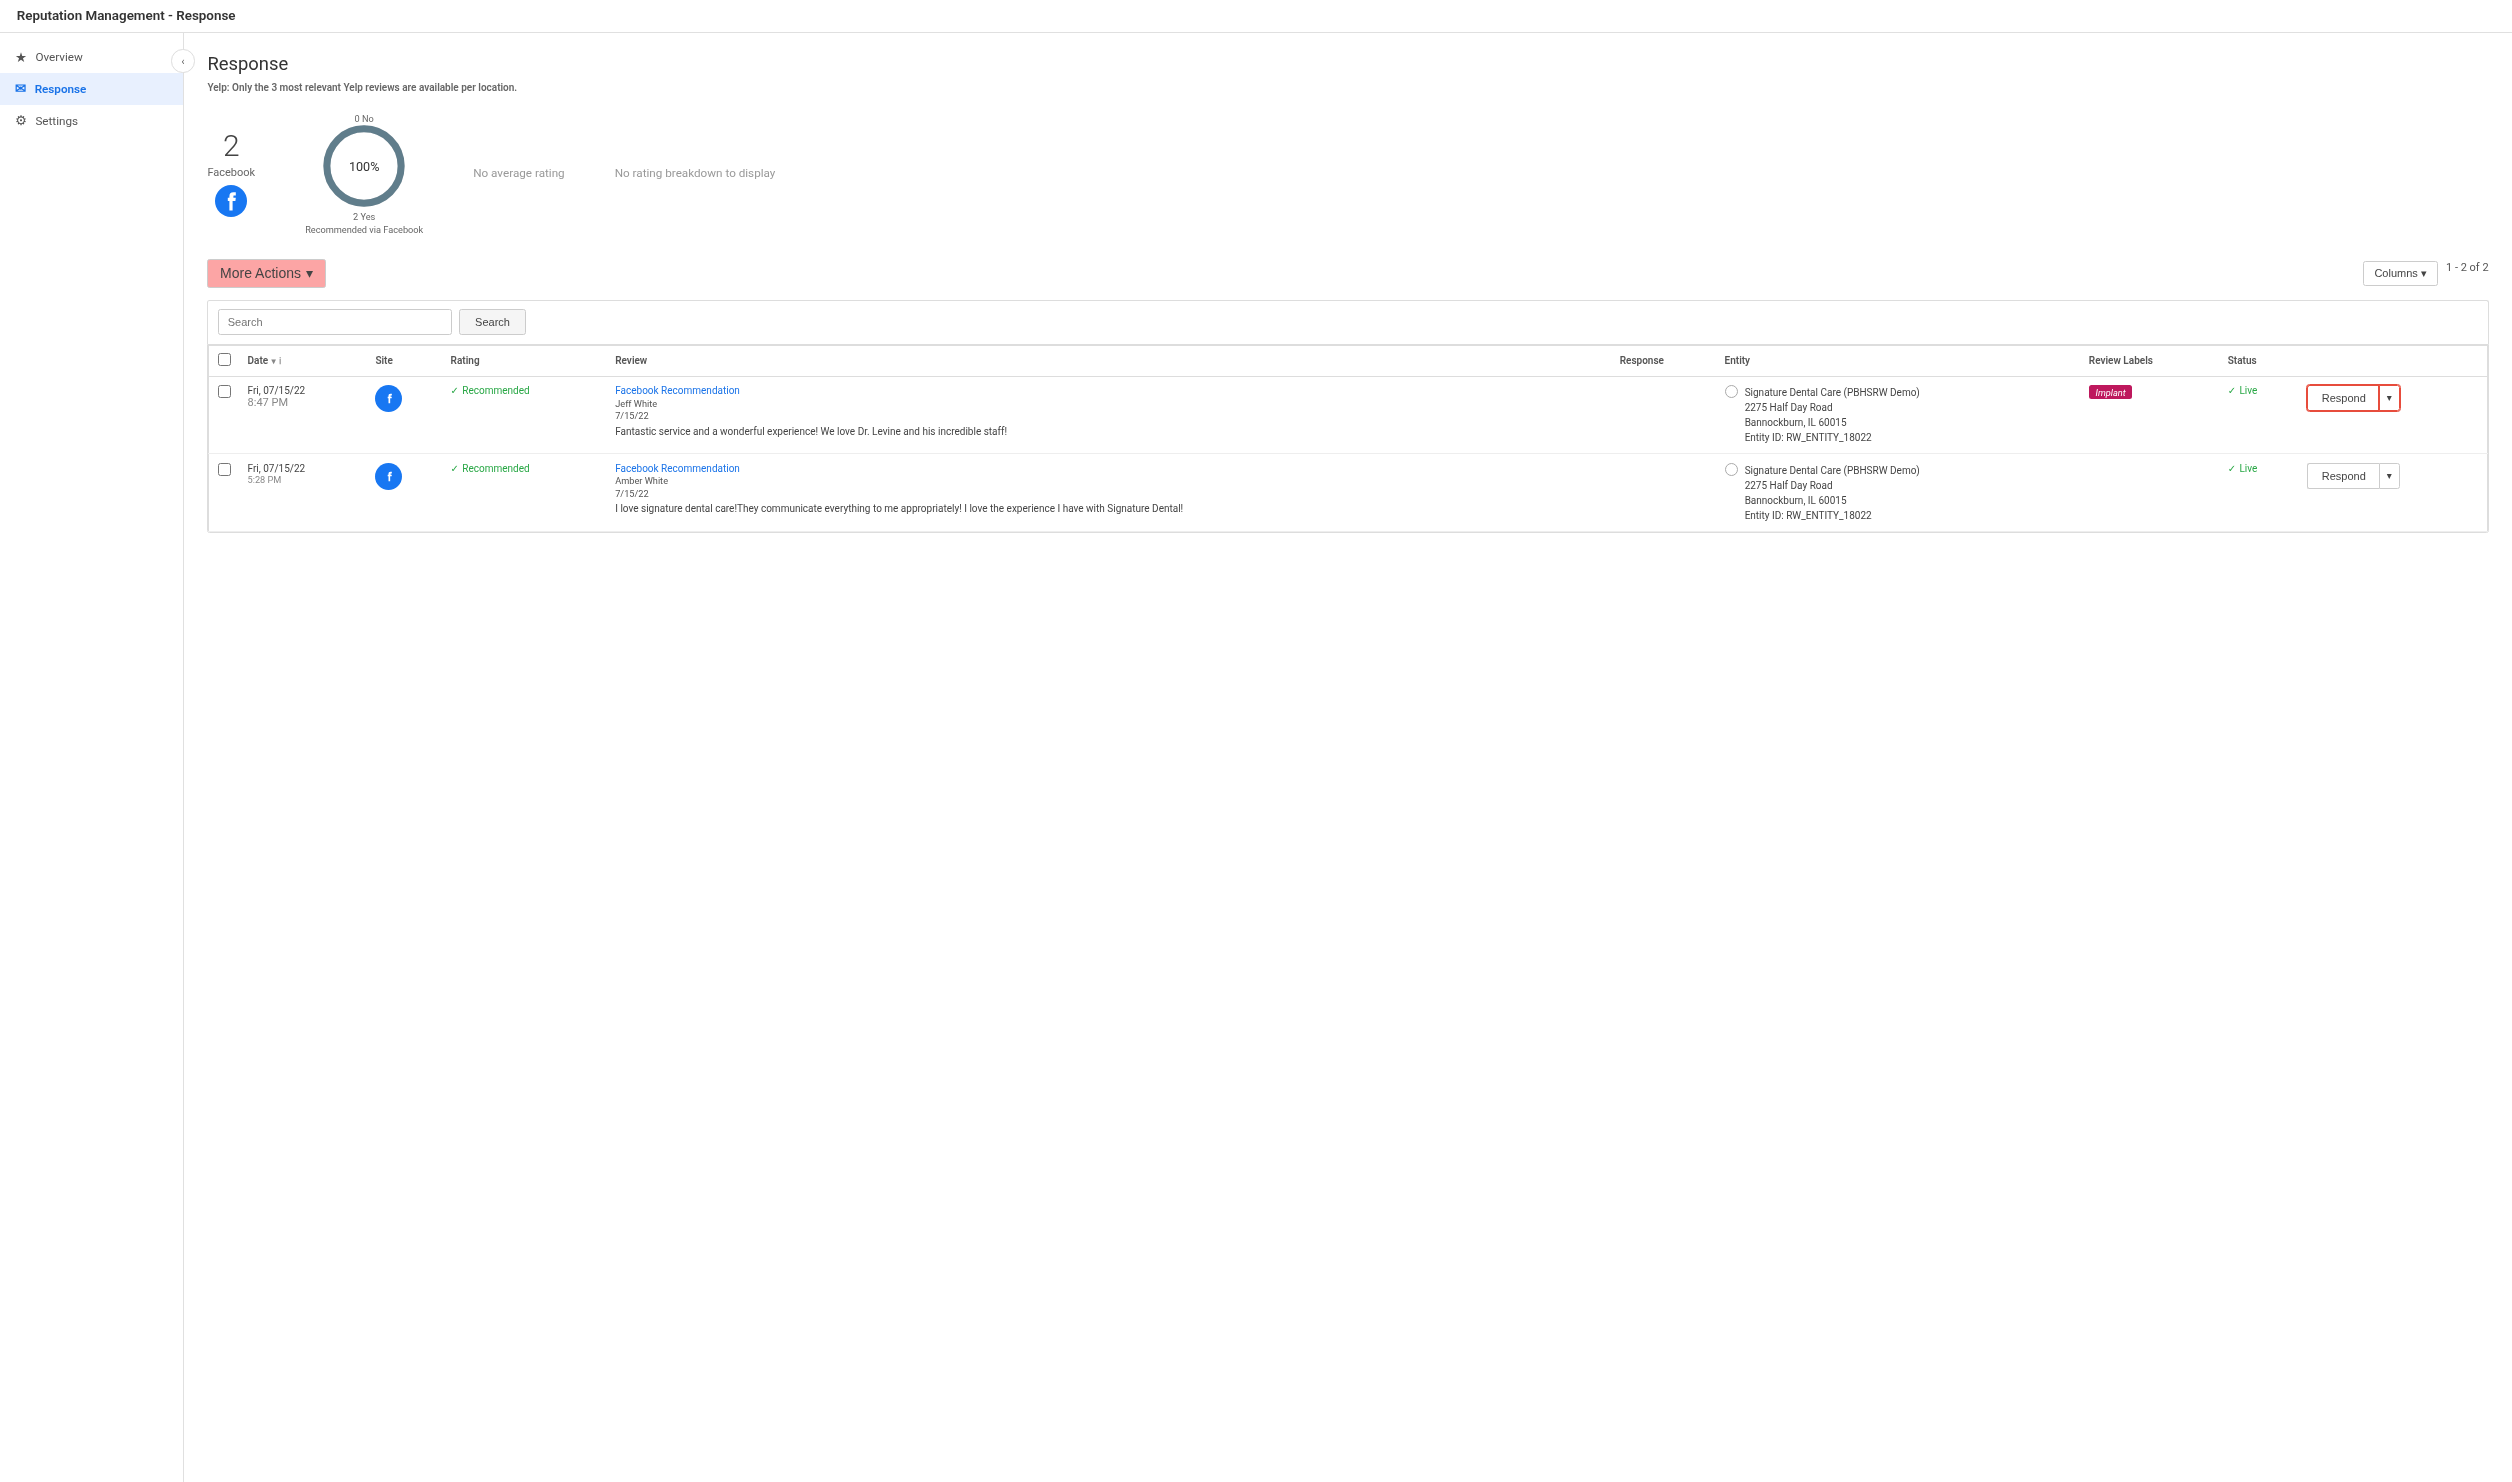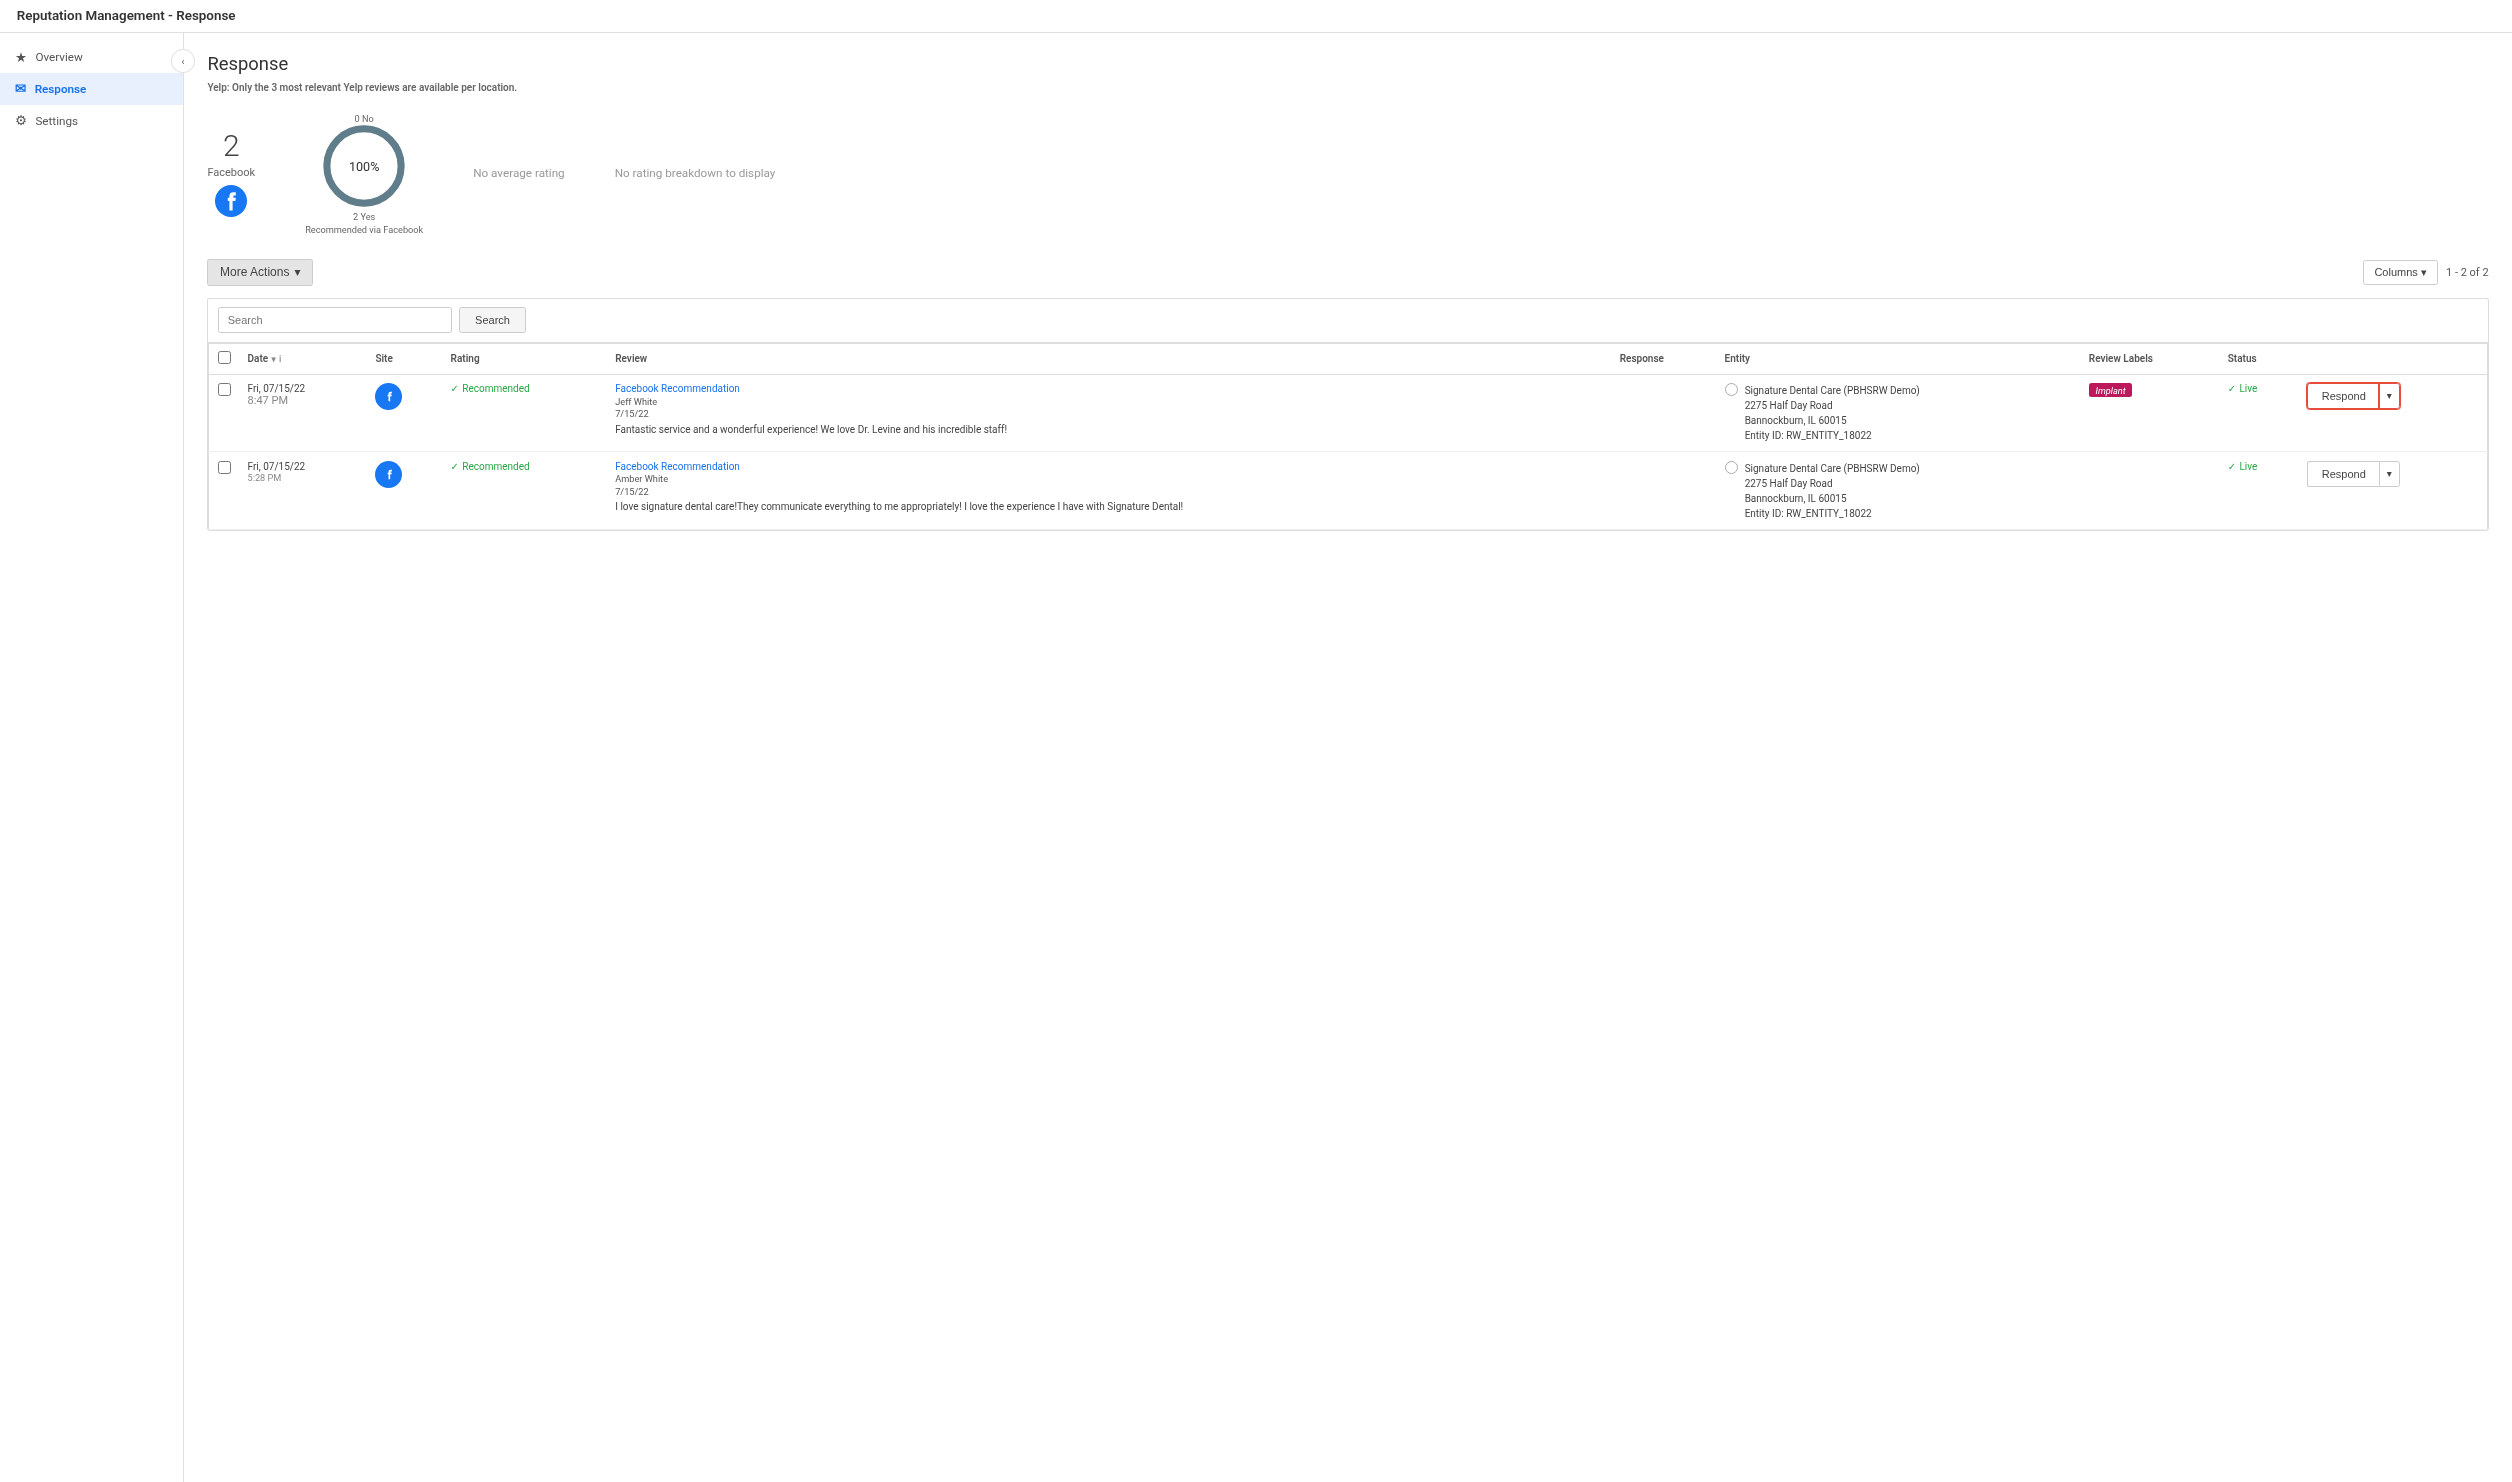--- a/index.html
+++ b/index.html
@@ -111,26 +111,26 @@
       align-items: center;
       margin-bottom: 11.7px;
     }
     .btn-more-actions {
       display: flex;
       align-items: center;
       gap: 5px;
       padding: 5.9px 11.7px;
       border: 0.8px solid #ccc;
       border-radius: 2.5px;
-      background: #e5e5e5;
-      cursor: pointer;
-      font-size: 12px;
+      background: #fca5a5;
+      cursor: pointer;
+      font-size: 14px;
       color: #444;
     }
-    .columns-info { display: flex; align-items: center; gap: 8.4px; font-size: 11px; color: #555; }
+    .columns-info { display: flex; gap: 8.4px; font-size: 11px; color: #555; }
     .btn-columns {
       display: flex;
       align-items: center;
       gap: 3.3px;
       padding: 5px 10px;
       border: 0.8px solid #ccc;
       border-radius: 2.5px;
       background: #fff;
       cursor: pointer;
       font-size: 11px;

